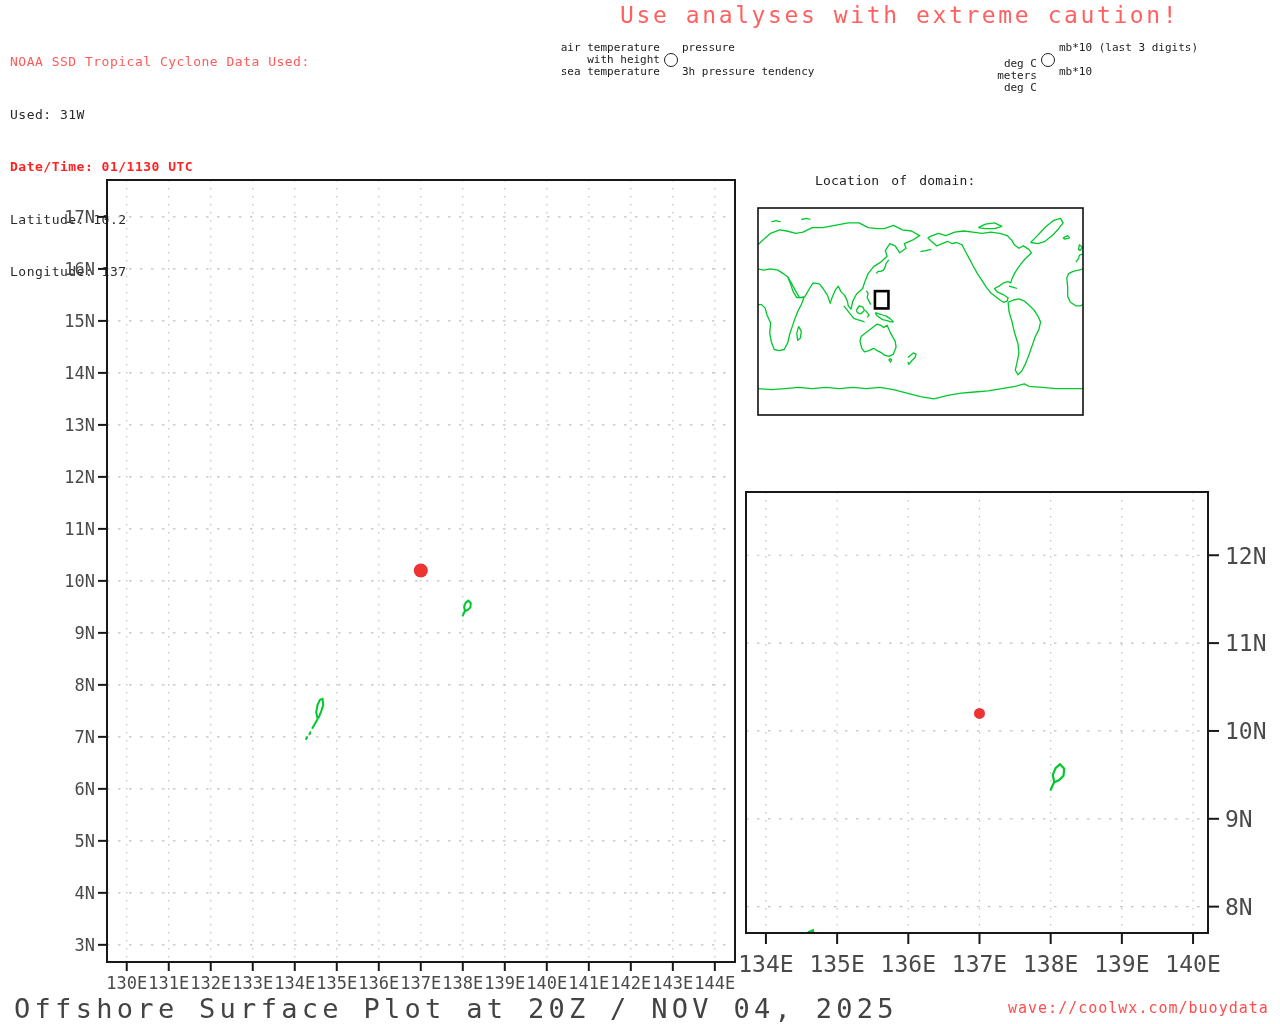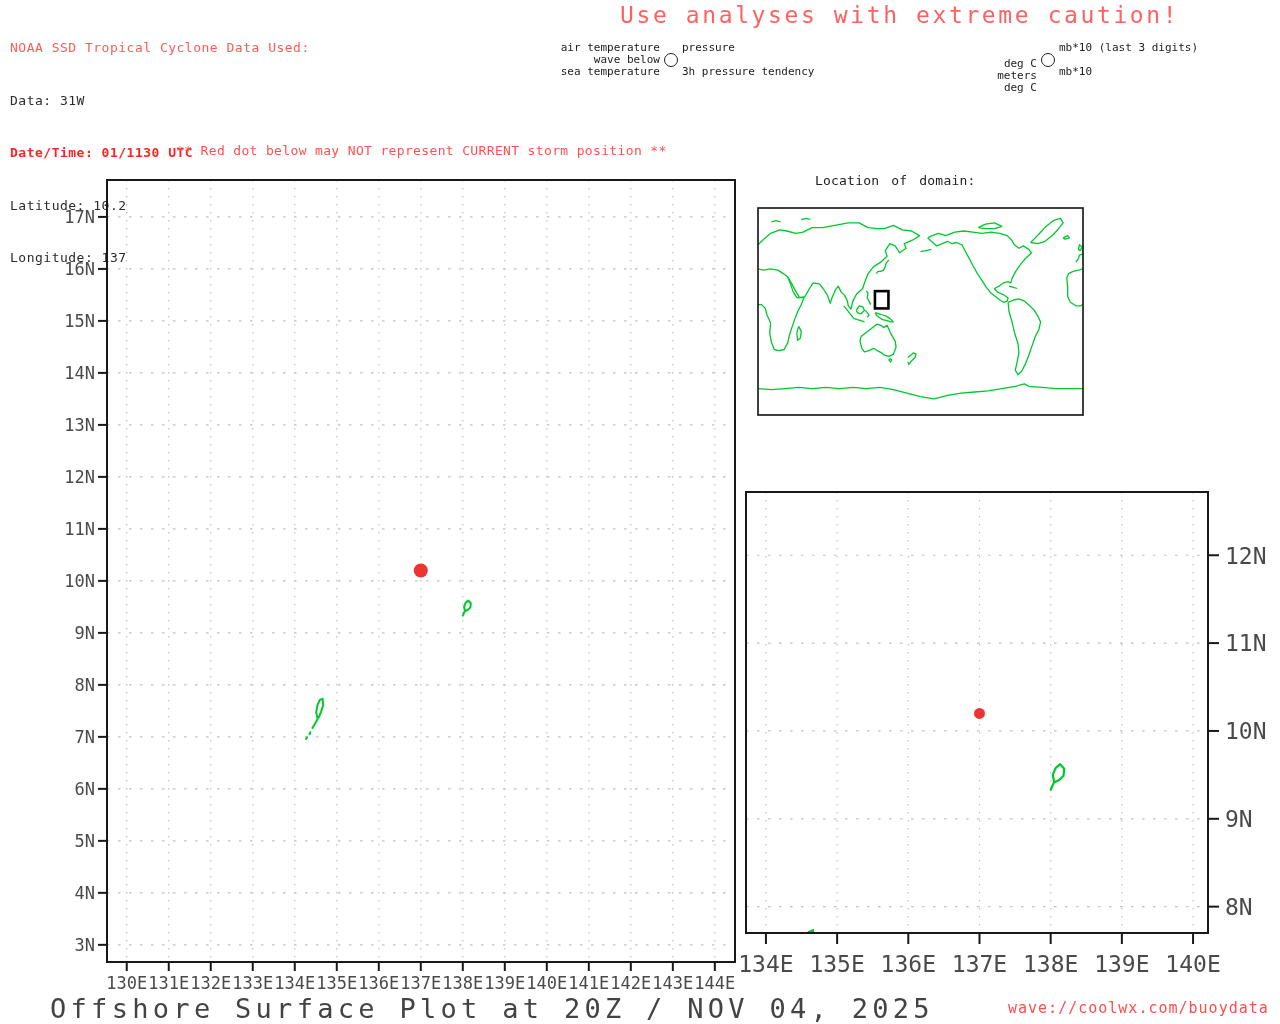--- a/index.html
+++ b/index.html
@@ -1,52 +1,52 @@
 <!DOCTYPE html>
 <html><head>
 <meta charset="utf-8">
 <style>
   html,body{margin:0;padding:0;background:#fff;}
   .page{position:relative;width:1280px;height:1024px;background:#fff;overflow:hidden;
         font-family:"DejaVu Sans Mono",monospace;}
   .abs{position:absolute;}
-  .storm-info{left:10px;top:4px;font-size:13px;line-height:17.5px;letter-spacing:.5px;color:#2a2a2a;white-space:pre;}
+  .storm-info{left:10px;top:18px;font-size:13px;line-height:17.5px;letter-spacing:.5px;color:#2a2a2a;white-space:pre;}
   .red-light{color:#ff5a5a;}
   .red-bold{color:#ff2222;font-weight:bold;}
   .caution{left:620px;top:2px;font-size:23px;letter-spacing:2.6px;color:#ff6161;white-space:nowrap;}
   .legend{top:42px;font-size:11px;line-height:12px;color:#1c1c1c;height:42px;}
   .legend .lcol{position:absolute;left:0;top:0;text-align:right;}
   .legend .rcol{position:absolute;top:0;text-align:left;}
   .legend .row{height:12px;white-space:nowrap;}
   .legend .circ{position:absolute;width:12px;height:12px;border:1.6px solid #222;border-radius:50%;background:#fff;}
   .warning{left:176px;top:143px;font-size:13px;letter-spacing:.35px;color:#ff5050;white-space:nowrap;}
   .inset-title{left:815px;top:173px;font-size:13px;letter-spacing:.2px;word-spacing:4px;color:#222;white-space:nowrap;}
-  .footer-title{left:14px;top:993px;font-size:27px;letter-spacing:4.3px;color:#434343;white-space:nowrap;margin-left:36px;}
+  .footer-title{left:14px;top:993px;font-size:27px;letter-spacing:4.3px;color:#434343;white-space:nowrap;}
   .footer-url{left:1008px;top:999px;font-size:15px;letter-spacing:1px;color:#ff4d4d;text-decoration:none;white-space:nowrap;}
   svg text{font-family:"DejaVu Sans Mono",monospace;}
 </style>
 </head>
 <body>
 
 <div class="page">
 
   <div class="abs storm-info">
     <div class="red-light">NOAA SSD Tropical Cyclone Data Used:</div>
-    <div>Data: 31W</div>
+    <div>Used: 31W</div>
     <div class="red-bold">Date/Time: 01/1130 UTC</div>
     <div>Latitude: 10.2</div>
     <div>Longitude: 137</div>
   </div>
 
   <div class="abs caution">Use analyses with extreme caution!</div>
 
   <div class="abs legend" style="left:546px;width:300px;">
     <div class="lcol" style="width:114px;">
       <div class="row">air temperature</div>
-      <div class="row">wave below</div>
+      <div class="row">with height</div>
       <div class="row">sea temperature</div>
     </div>
     <div class="circ" style="left:118px;top:11px;"></div>
     <div class="rcol" style="left:136px;">
       <div class="row">pressure</div>
       <div class="row"></div>
       <div class="row">3h pressure tendency</div>
     </div>
   </div>
 
@@ -57,21 +57,20 @@
       <div class="row">deg C</div>
     </div>
     <div class="circ" style="left:58px;top:11px;"></div>
     <div class="rcol" style="left:76px;">
       <div class="row">mb*10 (last 3 digits)</div>
       <div class="row"></div>
       <div class="row">mb*10</div>
     </div>
   </div>
 
-  <div class="abs warning">** Red dot below may NOT represent CURRENT storm position **</div>
 
   <div class="abs inset-title">Location of domain:</div>
 
   <svg class="abs" style="left:0;top:0;" width="1280" height="1024">
     <g id="g-main">
         <clipPath id="clip-main-domain-plot">
           <rect x="107" y="180" width="628" height="782"></rect>
         </clipPath>
         <g>
           <line x1="126.743143812709" y1="180" x2="126.743143812709" y2="962" stroke="#c0c0c0" stroke-width="1.2" stroke-dasharray="1.5 6.5"></line>

